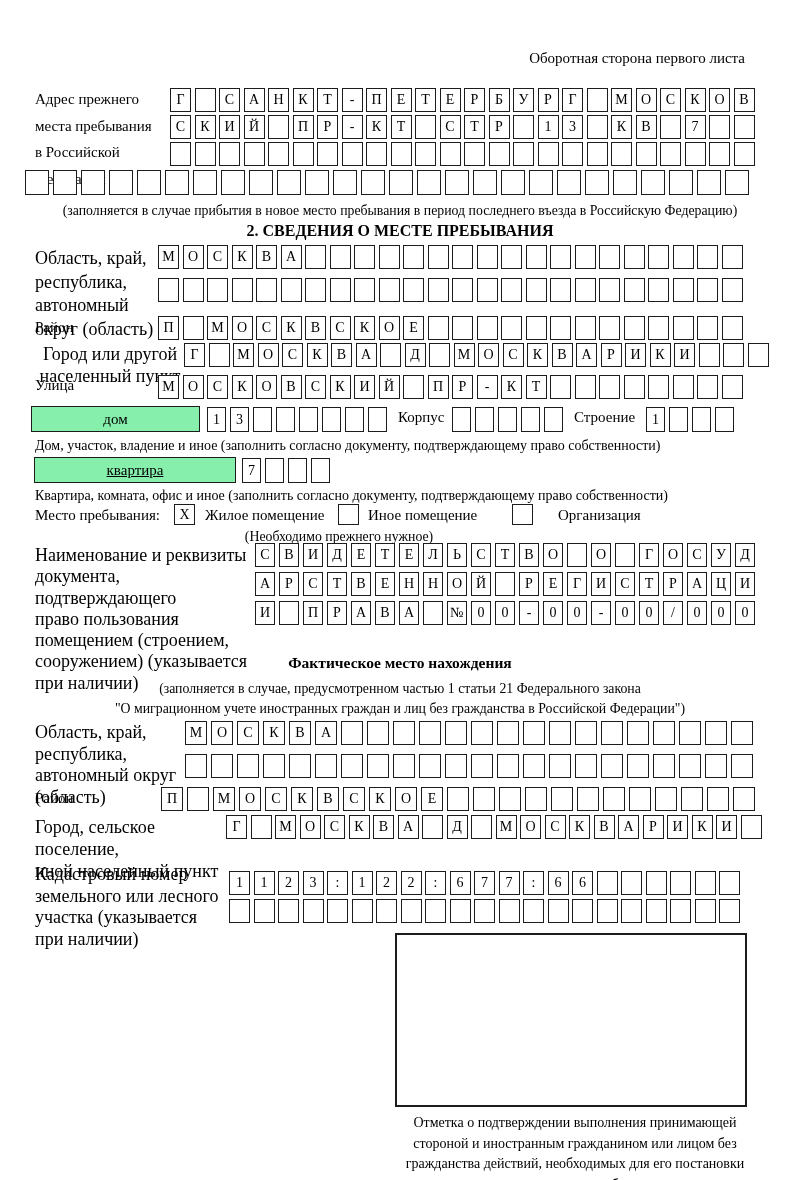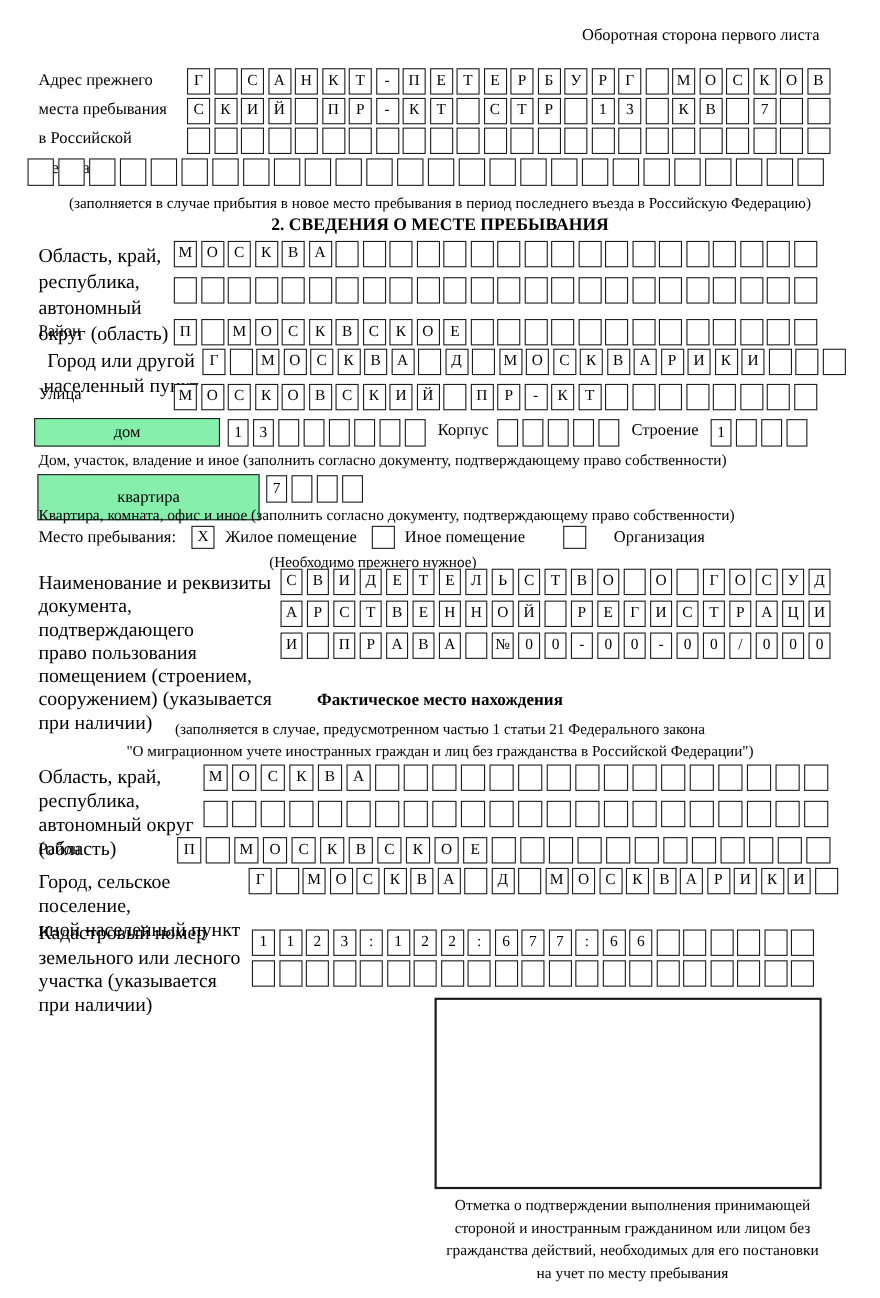--- a/index.html
+++ b/index.html
@@ -1,18 +1,18 @@
 <!DOCTYPE html>
 <html><head>
 <meta charset="utf-8">
 <style>
   html,body{margin:0;padding:0;background:#fff;}
   .page{position:relative;width:800px;height:1180px;background:#fff;color:#000;
         font-family:"Liberation Serif",serif;overflow:hidden;}
-  .abs{position:absolute;}
+  .abs{position:absolute;margin-top:26px;}
   .label{font-size:15px;line-height:26.5px;white-space:pre-line;}
   .label-t{font-size:18px;line-height:22px;white-space:pre-line;}
   .cellrow{display:flex;gap:3.5px;}
   .cell{flex:0 0 auto;width:21px;height:24px;border:1.7px solid #1c1c1c;box-sizing:border-box;
         display:flex;align-items:center;justify-content:center;font-size:14px;background:#fff;}
   .cellrow.lg{gap:4px}.cellrow.lg .cell{width:24px;height:25px;}
   .cellrow.xl{gap:4px}.cellrow.xl .cell{width:22px;}
   .cellrow.sm{gap:4px}.cellrow.sm .cell{width:19px;height:25px;}
   .cellrow.p24{gap:4px}.cellrow.p24 .cell{width:20px;}
   .center{left:0;width:800px;text-align:center;}
@@ -310,21 +310,21 @@
     </div>
   <div class="abs inline-label" style="left:574px;top:383px;">Строение</div>
   <div class="abs cellrow sm" style="left:646px;top:381px;">
       <span class="cell">1</span>
       <span class="cell"></span>
       <span class="cell"></span>
       <span class="cell"></span>
     </div>
   <div class="abs caption" style="left:35px;top:412px;">Дом, участок, владение и иное (заполнить согласно документу, подтверждающему право собственности)</div>
 
-  <div class="abs widebox" style="left:34px;top:431px;width:202px;height:42px;">квартира</div>
+  <div class="abs widebox" style="left:34px;top:431px;width:202px;height:26px;text-decoration:underline;">квартира</div>
   <div class="abs cellrow sm" style="left:242px;top:432px;">
       <span class="cell">7</span>
       <span class="cell"></span>
       <span class="cell"></span>
       <span class="cell"></span>
     </div>
   <div class="abs caption" style="left:35px;top:462px;">Квартира, комната, офис и иное (заполнить согласно документу, подтверждающему право собственности)</div>
 
   <div class="abs inline-label" style="left:35px;top:481px;">Место пребывания:</div>
   <div class="abs checkbox" style="left:174px;top:478px;">X</div>

